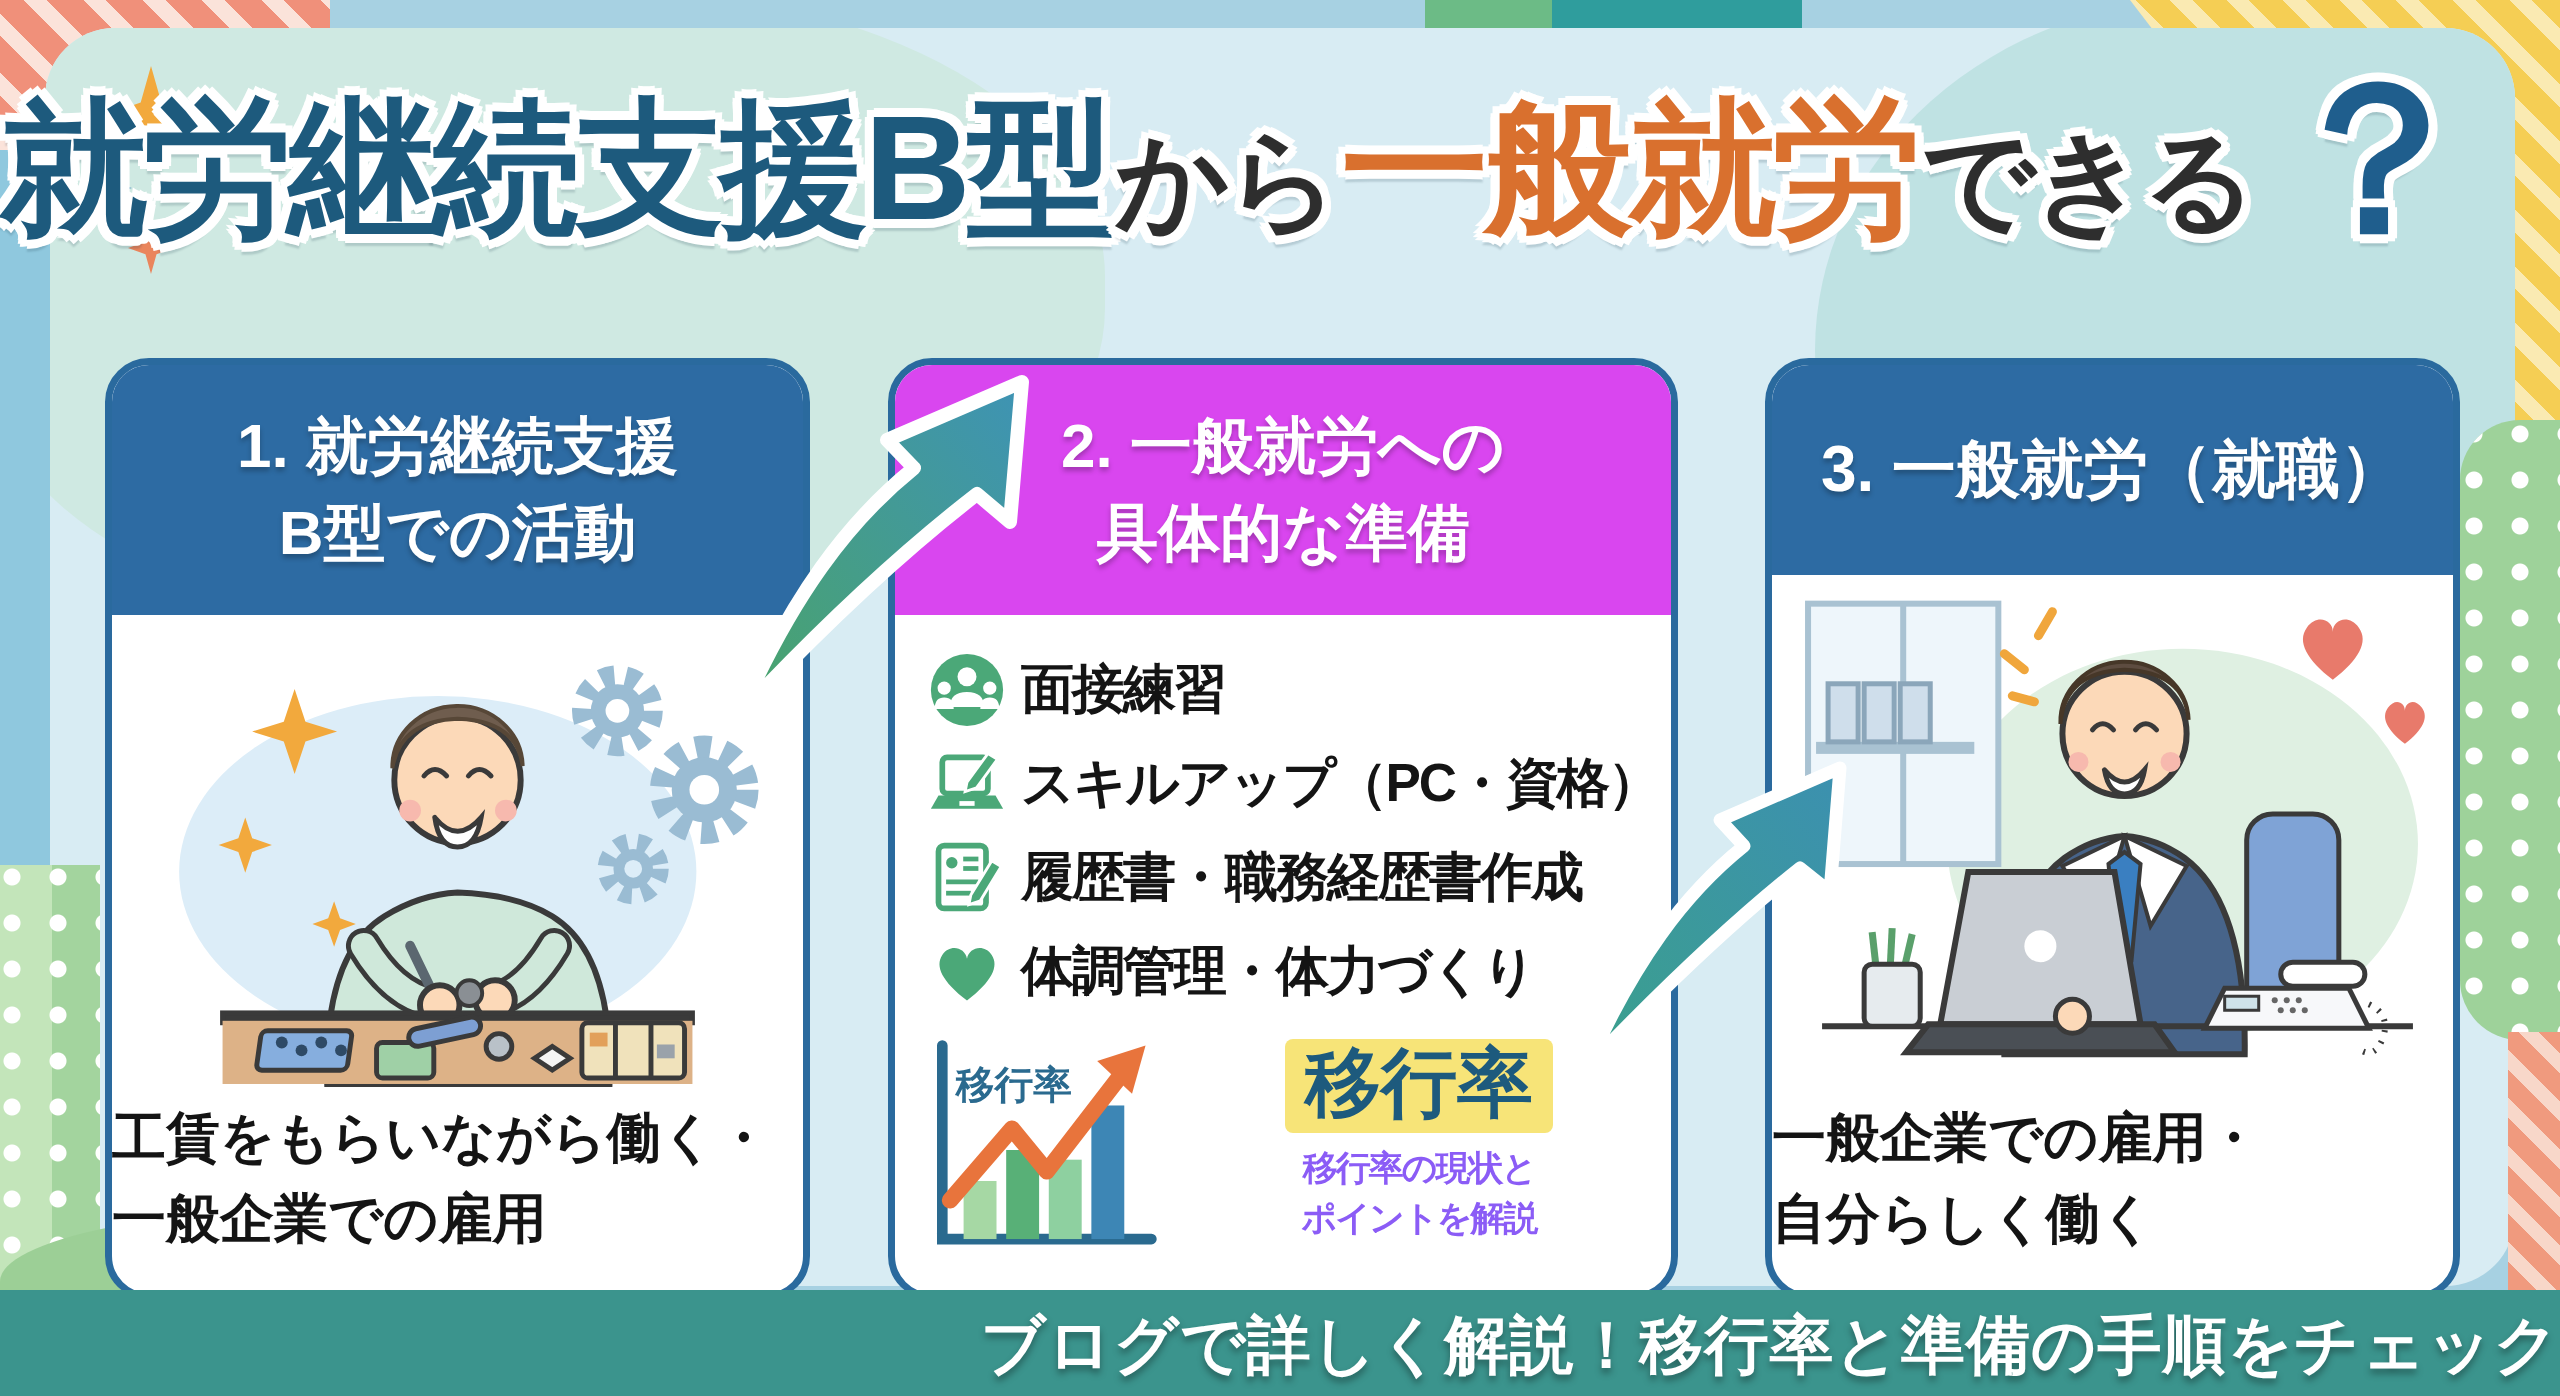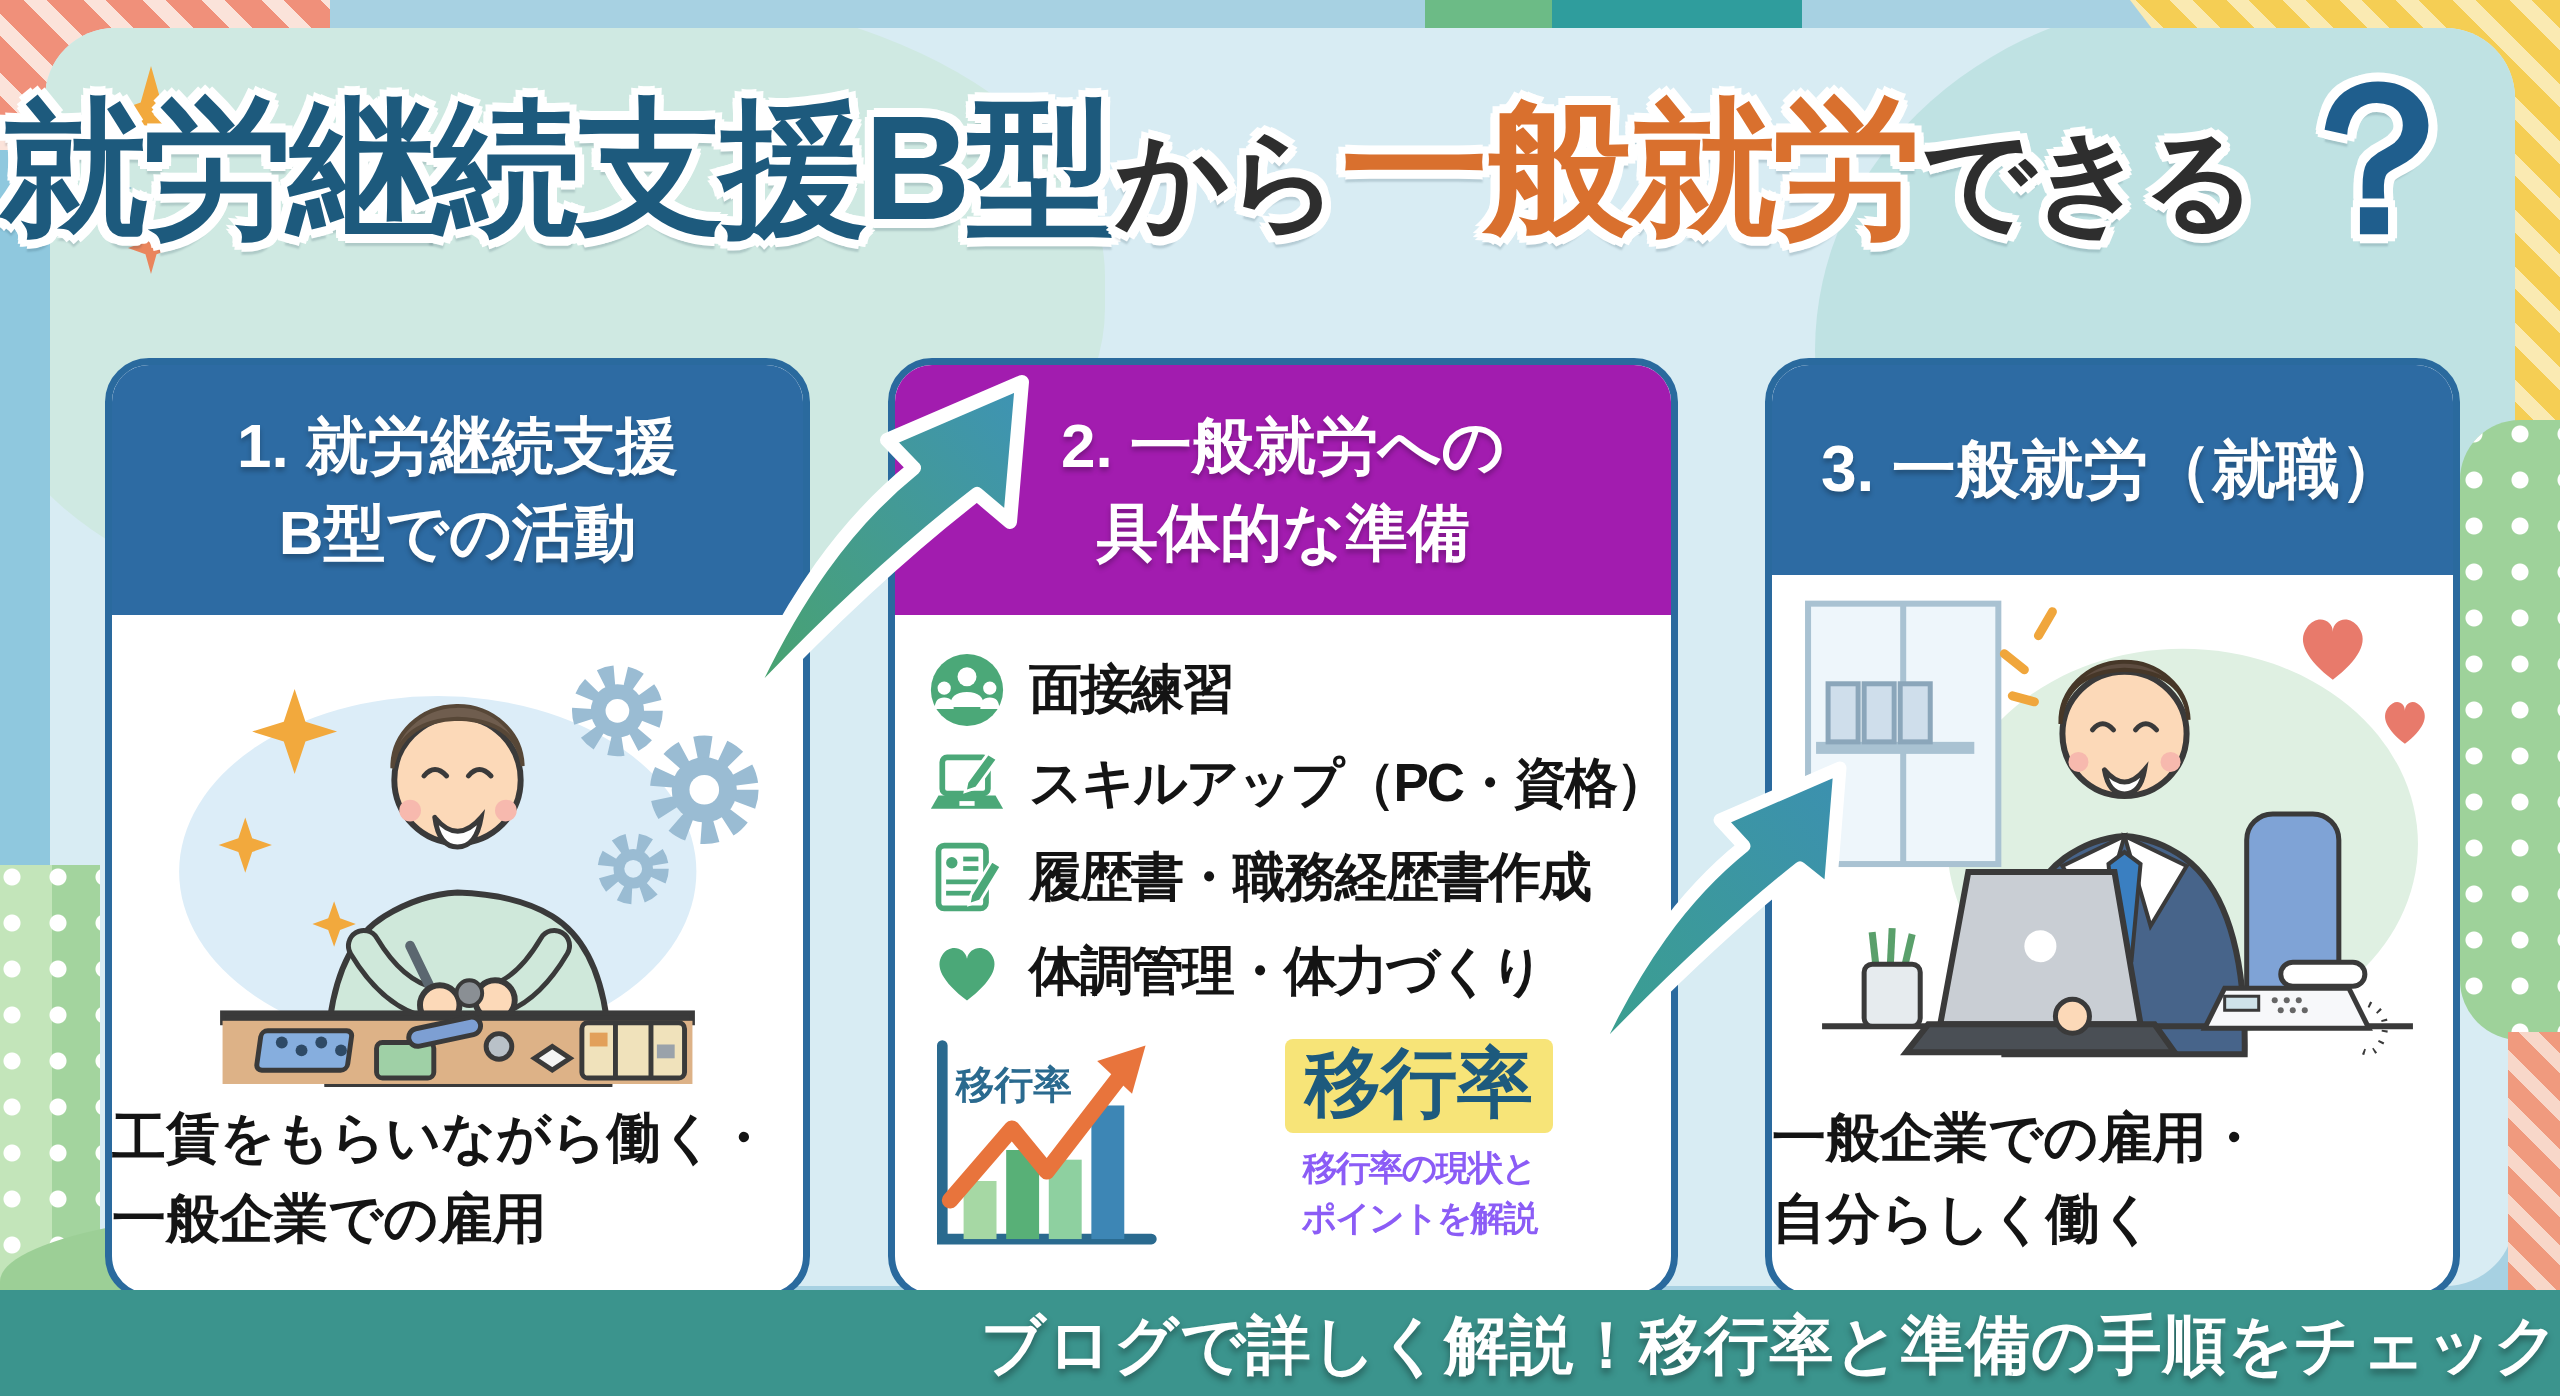--- a/index.html
+++ b/index.html
@@ -63,32 +63,32 @@
   
   .card { position:absolute; top:310px; height:942px; background:#ffffff;
     border:7px solid #2a6a9e; border-radius:44px; overflow:hidden; z-index:3;margin-top:48px; }
   .card1 { left:105px;  width:705px; }
   .card2 { left:888px;  width:790px; }
   .card3 { left:1765px; width:695px; }
   .card-header { display:flex; flex-direction:column; justify-content:center; align-items:center;
     color:#fff; font-weight:800; font-size:62px; line-height:1.4;
     text-shadow:0 4px 5px rgba(0,0,0,0.25); }
   .hdr-blue  { background:#2d6ba3; height:250px; }
-  .hdr-green { background:#a21caf; height:250px; }
+  .hdr-green { background:#d946ef; height:250px; }
   .card3 .hdr-blue { height:210px; font-size:64px; }
   .card-caption { position:absolute; left:0; right:0; bottom:34px; text-align:left;
     font-weight:800; font-size:54px; line-height:1.5; color:#141414; }
 
   .illu { position:absolute; left:0; width:100%; }
   .card1 .illu { top:252px; height:470px; }
   .card3 .illu { top:214px; height:510px; }
 
   
   .items { position:absolute; left:34px; right:26px; top:278px; }
-  .item-row { display:flex; align-items:center; gap:24px; height:94px; }
+  .item-row { display:flex; align-items:center; gap:16px; height:94px; }
   .item-icon { width:76px; height:76px; flex:0 0 76px; }
   .item-label { font-size:53px; font-weight:800; color:#141414; letter-spacing:-2px; white-space:nowrap; }
 
   .transition { position:absolute; left:26px; right:20px; bottom:26px; display:flex;
     align-items:flex-start; gap:24px; }
   .mini-chart { width:242px; height:234px; flex:0 0 242px; }
   .trans-right { flex:1; display:flex; flex-direction:column; align-items:center; padding-top:6px; }
   .keyword { font-size:76px; font-weight:900; color:#1d5a7d; background:#f7e478;
     padding:2px 20px 8px; border-radius:8px; line-height:1.1; }
   .trans-desc { font-size:35px; font-weight:800; color:#8b5cf6; line-height:1.45;

